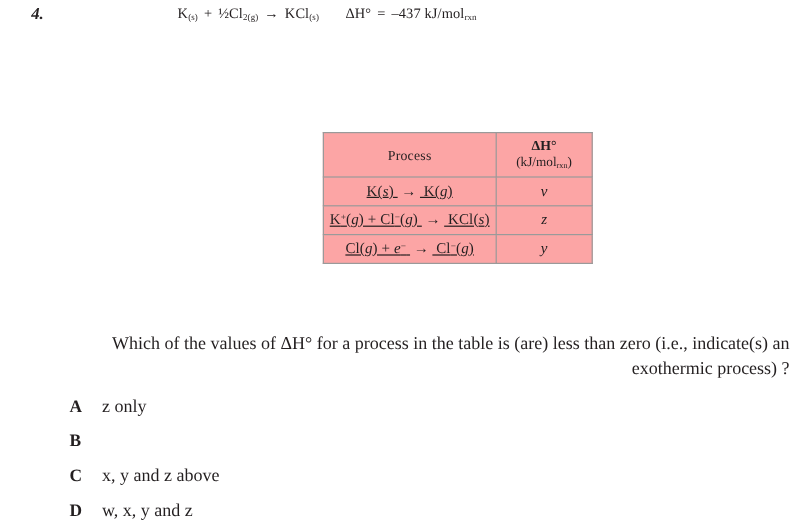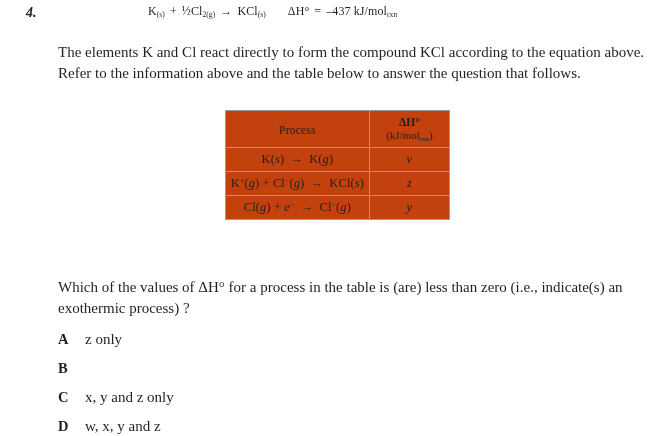--- a/index.html
+++ b/index.html
@@ -65,21 +65,22 @@
 
   
   .table-wrap {
     position: absolute;
     left: 225px;
     top: 110px;
   }
   table.data {
     border-collapse: collapse;
     width: 225px;
-    background: #c2410c;
+    background: #fca5a5;
+    margin-left: 44px;
   }
   table.data td, table.data th {
     border: 1px solid #9a9a9a;
     text-align: center;
     vertical-align: middle;
     font-weight: normal;
     padding: 0;
   }
   table.data th.col-proc { width: 143px; height: 36px; }
   table.data th.col-val  { width: 80px; }
@@ -96,36 +97,38 @@
   .hdr-val-2 {
     font-size: 11px;
     display: block;
     line-height: 1.15;
   }
   table.data td.proc {
     height: 23px;
     font-size: 12.5px;
     letter-spacing: 0.1px;
     white-space: nowrap;
+    text-decoration: underline;
   }
   table.data td.val {
     height: 23px;
     font-size: 12.5px;
     font-style: italic;
   }
   .arrow { display: inline-block; padding: 0 3px; }
 
   
   .stem {
     position: absolute;
     left: 58px;
     top: 277px;
     width: 600px;
     font-size: 15px;
     line-height: 1.42;
+    text-align: right;
   }
 
   
   .options {
     position: absolute;
     left: 58px;
     top: 325px;
     width: 560px;
   }
   .opt {
@@ -151,21 +154,20 @@
 <body>
 
 <div class="page">
 
   <div class="qnum">4.</div>
 
   <div class="equation">
     <span>K</span><sub>(s)</sub><span class="gap-sm"></span><span>+</span><span class="gap-sm"></span><span>½</span><span>Cl</span><sub>2</sub><sub>(g)</sub><span class="gap-sm"></span><span>→</span><span class="gap-sm"></span><span>KCl</span><sub>(s)</sub><span class="gap-lg"></span><span>ΔH°</span><span class="gap-sm"></span><span>=</span><span class="gap-sm"></span><span>–437 kJ/mol</span><sub>rxn</sub>
   </div>
 
-  <div class="para">The elements K and Cl react directly to form the compound KCl according to the equation above. Refer to the information above and the table below to answer the question that follows.</div>
 
   <div class="table-wrap">
     <table class="data">
       <thead>
         <tr>
           <th class="col-proc">
             <span class="hdr-proc">Process</span>
           </th>
           <th class="col-val">
             <span class="hdr-val-1">ΔH°</span>
@@ -195,21 +197,21 @@
   <div class="options">
     <div class="opt">
       <span class="letter">A</span>
       <span class="otext">z only</span>
     </div>
     <div class="opt">
       <span class="letter">B</span>
     </div>
     <div class="opt">
       <span class="letter">C</span>
-      <span class="otext">x, y and z only</span>
+      <span class="otext">x, y and z above</span>
     </div>
     <div class="opt">
       <span class="letter">D</span>
       <span class="otext">w, x, y and z</span>
     </div>
   </div>
 
 </div>
 
 </body></html>

